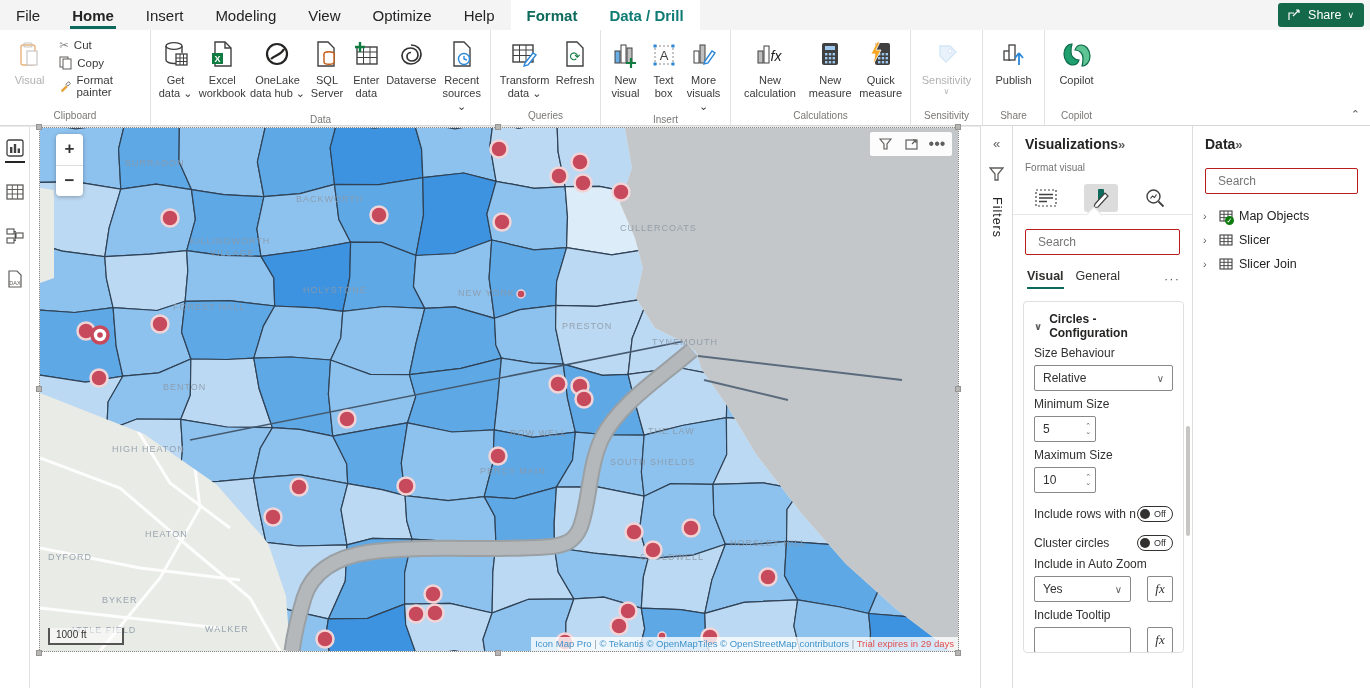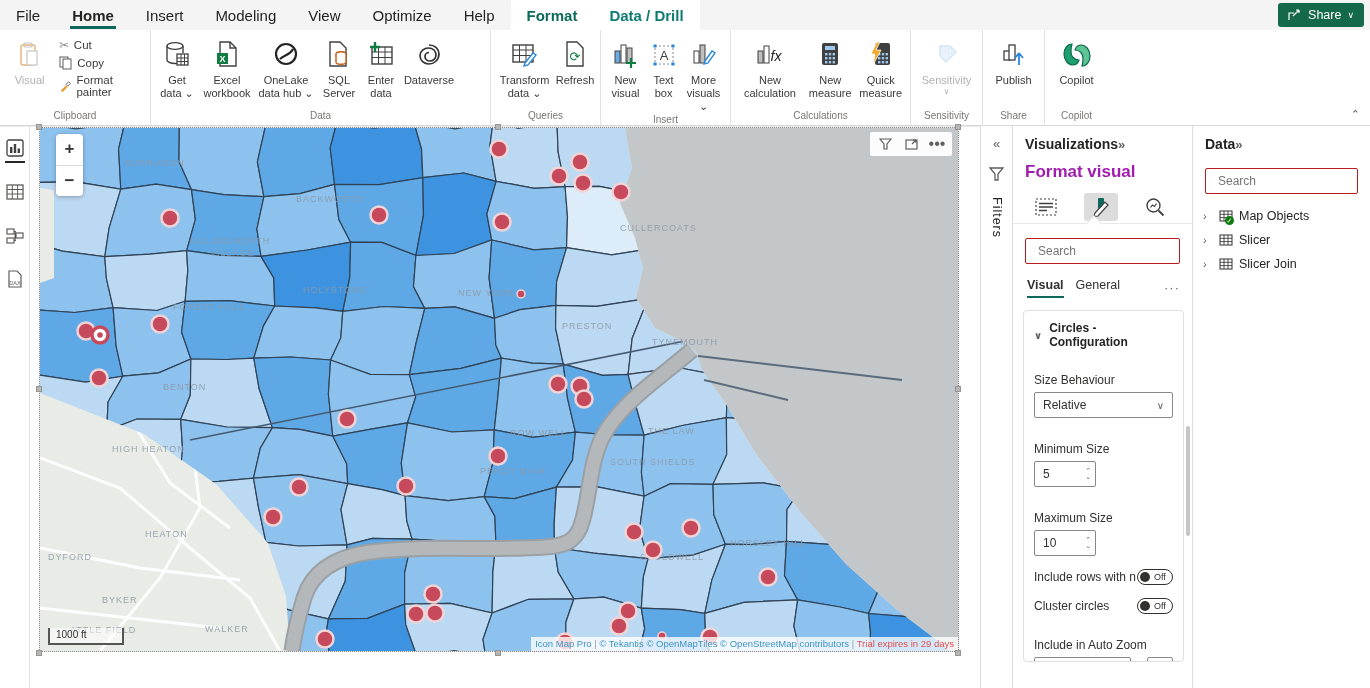--- a/index.html
+++ b/index.html
@@ -58,36 +58,36 @@
 
   
   .pane { position:absolute; top:126px; height:562px; background:#ffffff; border-left:1px solid #dcdcdc; }
   .filtersbar { left:980px; width:32px; display:flex; flex-direction:column; align-items:center; padding-top:10px; gap:16px; }
   .chev { font-size:13px; color:#605e5c; cursor:pointer; }
   .vtext { writing-mode:vertical-rl; font-size:12.5px; color:#252423; letter-spacing:1px; }
 
   .vizpane { left:1012px; width:180px; overflow:hidden; }
   .datapane { left:1192px; width:178px; }
   .ptitle { display:flex; align-items:center; padding:10px 12px 2px 12px; font-size:14px; font-weight:bold; color:#252423; }
-  .psub { padding:8px 12px 0 12px; font-size:17px; font-weight:bold; color:#a21caf; }
+  .psub { padding:8px 12px 0 12px; font-size:10px; font-weight:normal; color:#737373; }
   .iconrow { display:flex; align-items:center; justify-content:space-between; padding:8px 20px 0 16px; position:relative; border-bottom:1px solid #e8e8e8; height:42px; }
   .fmticon { width:34px; height:28px; display:flex; align-items:center; justify-content:center; border-radius:3px; cursor:pointer; }
   .fmticon.sel { background:#dcdcdc; }
   .caret-notch { position:absolute; left:75px; bottom:-7px; width:12px; height:12px; background:#fff; border-left:1px solid #e8e8e8; border-top:1px solid #e8e8e8; transform:rotate(45deg); }
   .searchbox { margin:14px 12px 0 12px; height:26px; border:1px solid #b91c1c; border-radius:2px; display:flex; align-items:center; padding:0 6px; gap:6px; background:#fff; }
   .searchbox input { border:none; outline:none; flex:1; font-size:12px; color:#323130; font-family:inherit; background:transparent; }
   .vg-tabs { display:flex; align-items:center; gap:4px; padding:12px 12px 0 12px; }
   .vg-tab { font-size:12.5px; color:#323130; padding:2px 6px 6px 2px; position:relative; cursor:pointer; }
   .vg-tab.active { font-weight:bold; }
   .vg-tab.active::after { content:""; position:absolute; left:2px; right:6px; bottom:0; height:2px; background:#0c695c; }
   .vg-more { margin-left:auto; color:#605e5c; font-size:13px; letter-spacing:1px; cursor:pointer; }
 
   .card { margin:12px 8px 0 10px; border:1px solid #e1dfdd; border-radius:4px; padding:10px 10px 4px 10px; height:352px; overflow:hidden; }
   .sect-head { display:flex; align-items:center; gap:7px; font-size:12px; font-weight:bold; color:#252423; cursor:pointer; }
-  .flabel { font-size:12px; color:#323130; margin:24px 0 5px 0; }
+  .flabel { font-size:12px; color:#323130; margin:6px 0 5px 0; }
   .dropdown { height:26px; border:1px solid #8a8886; border-radius:2px; display:flex; align-items:center; padding:0 8px; font-size:12px; color:#323130; justify-content:space-between; cursor:pointer; background:#fff; }
   .numbox { width:62px; height:26px; border:1px solid #8a8886; border-radius:2px; display:flex; align-items:center; padding:0 0 0 8px; font-size:12px; color:#323130; background:#fff; }
   .spin { margin-left:auto; display:flex; flex-direction:column; justify-content:center; padding-right:4px; color:#605e5c; }
   .spin span { font-size:7px; line-height:6px; cursor:pointer; }
   .togglerow { display:flex; align-items:center; justify-content:space-between; margin-top:13px; }
   .togglerow .tl { font-size:12px; color:#323130; white-space:nowrap; overflow:hidden; }
   .pill { min-width:36px; height:16px; border:1px solid #323130; border-radius:9px; display:flex; align-items:center; padding:1px 5px 1px 2px; gap:4px; cursor:pointer; background:#fff; }
   .knob { width:10px; height:10px; border-radius:50%; background:#323130; }
   .pill .pt { font-size:9px; color:#323130; }
   .ddfx { display:flex; gap:16px; align-items:center; }
@@ -220,20 +220,31 @@
           <div class="tx">Enter
 data</div>
         </div>
         <div class="rbig" style="width:56px">
           <div class="ic">
               <svg width="28" height="28" viewBox="0 0 28 28">
                 <path d="M14,4 C20,4 24,8 24,13 C24,19 19,23 14,23 C9,23 5,19.5 5,14.5 C5,10 9,7 13.5,7 C18,7 21,10 21,14 C21,17.5 18,20 15,20 C12,20 10,18 10,15.5 C10,13 12,11.5 14,11.5" fill="none" stroke="#333" stroke-width="1.7"></path>
               </svg>
             </div>
           <div class="tx">Dataverse</div>
+        </div>
+        <div class="rbig" style="width:52px">
+          <div class="ic">
+              <svg width="22" height="28" viewBox="0 0 22 28">
+                <path d="M3,1 L13,1 L19,7 L19,25 L3,25 Z" fill="#fff" stroke="#404040" stroke-width="1.4"></path>
+                <circle cx="13" cy="18" r="5.5" fill="#fff" stroke="#2b88d8" stroke-width="1.4"></circle>
+                <path d="M13,15 L13,18 L16,19" fill="none" stroke="#2b88d8" stroke-width="1.4"></path>
+              </svg>
+            </div>
+          <div class="tx">Recent
+sources ⌄</div>
         </div>
       </div>
       <div class="rlabel">Data</div>
     </div>
 
     <div class="rgroup" style="width:110px">
       <div class="ritems">
         <div class="rbig" style="width:62px">
           <div class="ic">
               <svg width="28" height="28" viewBox="0 0 28 28">

